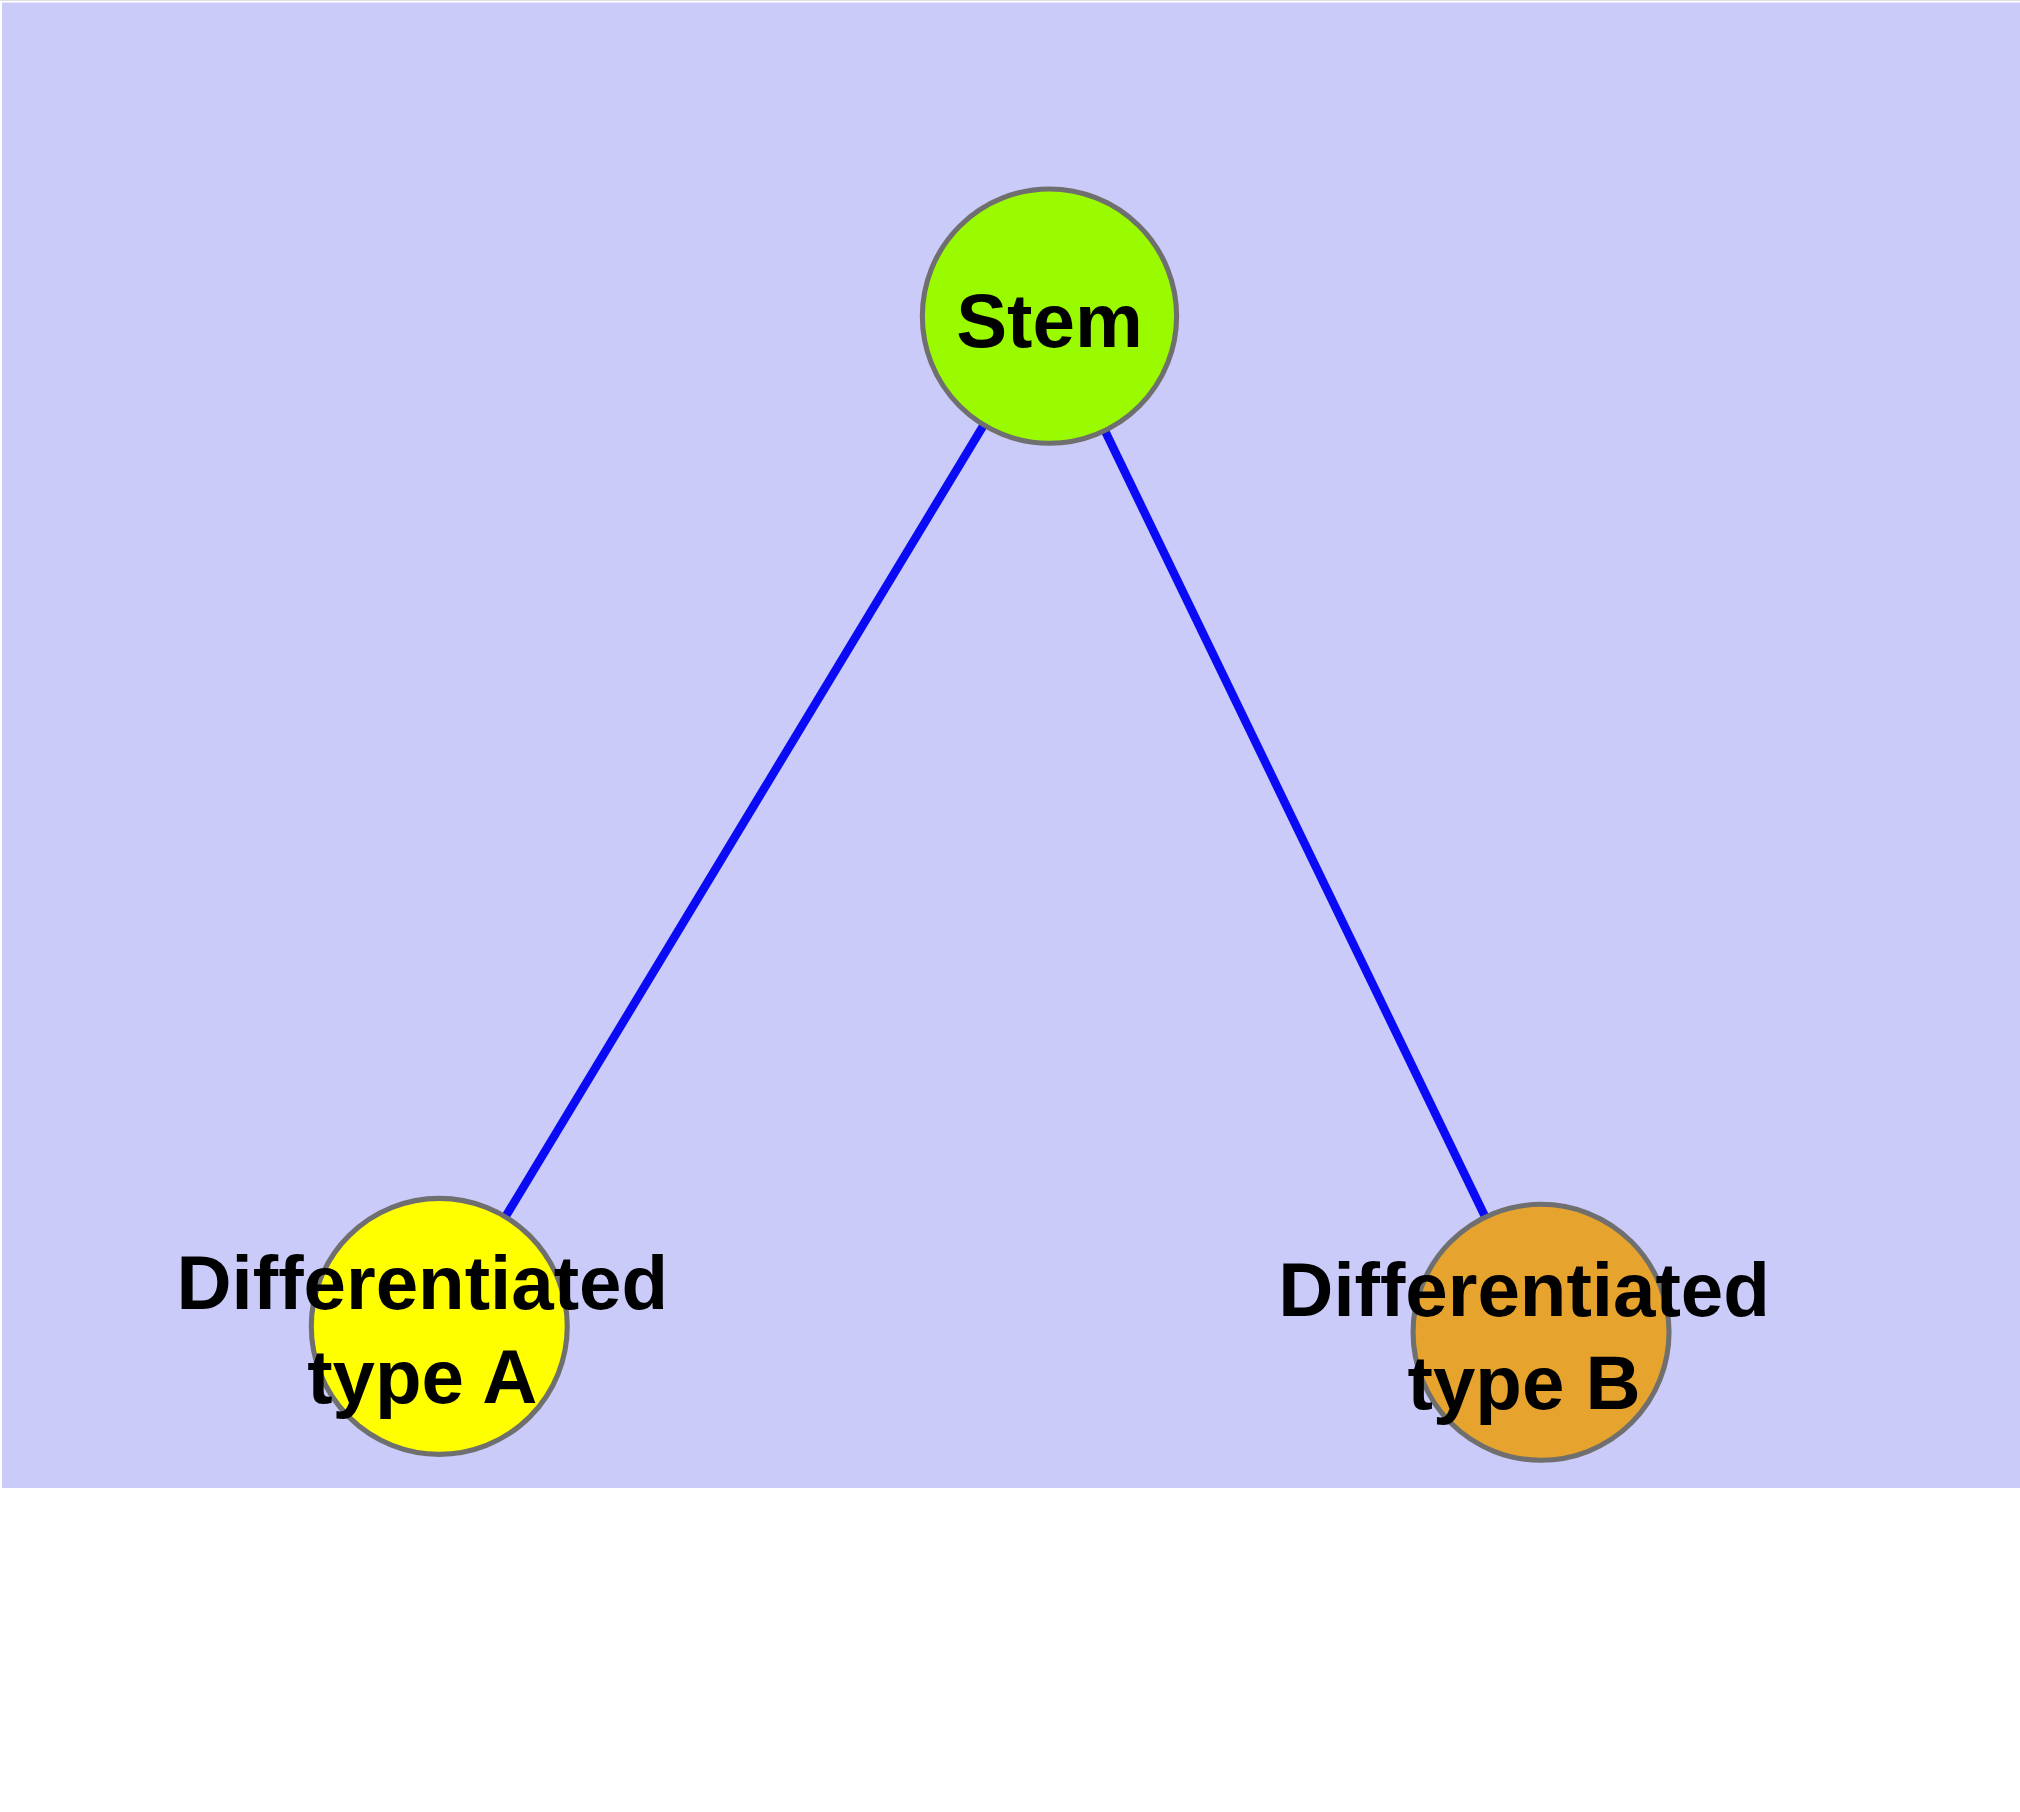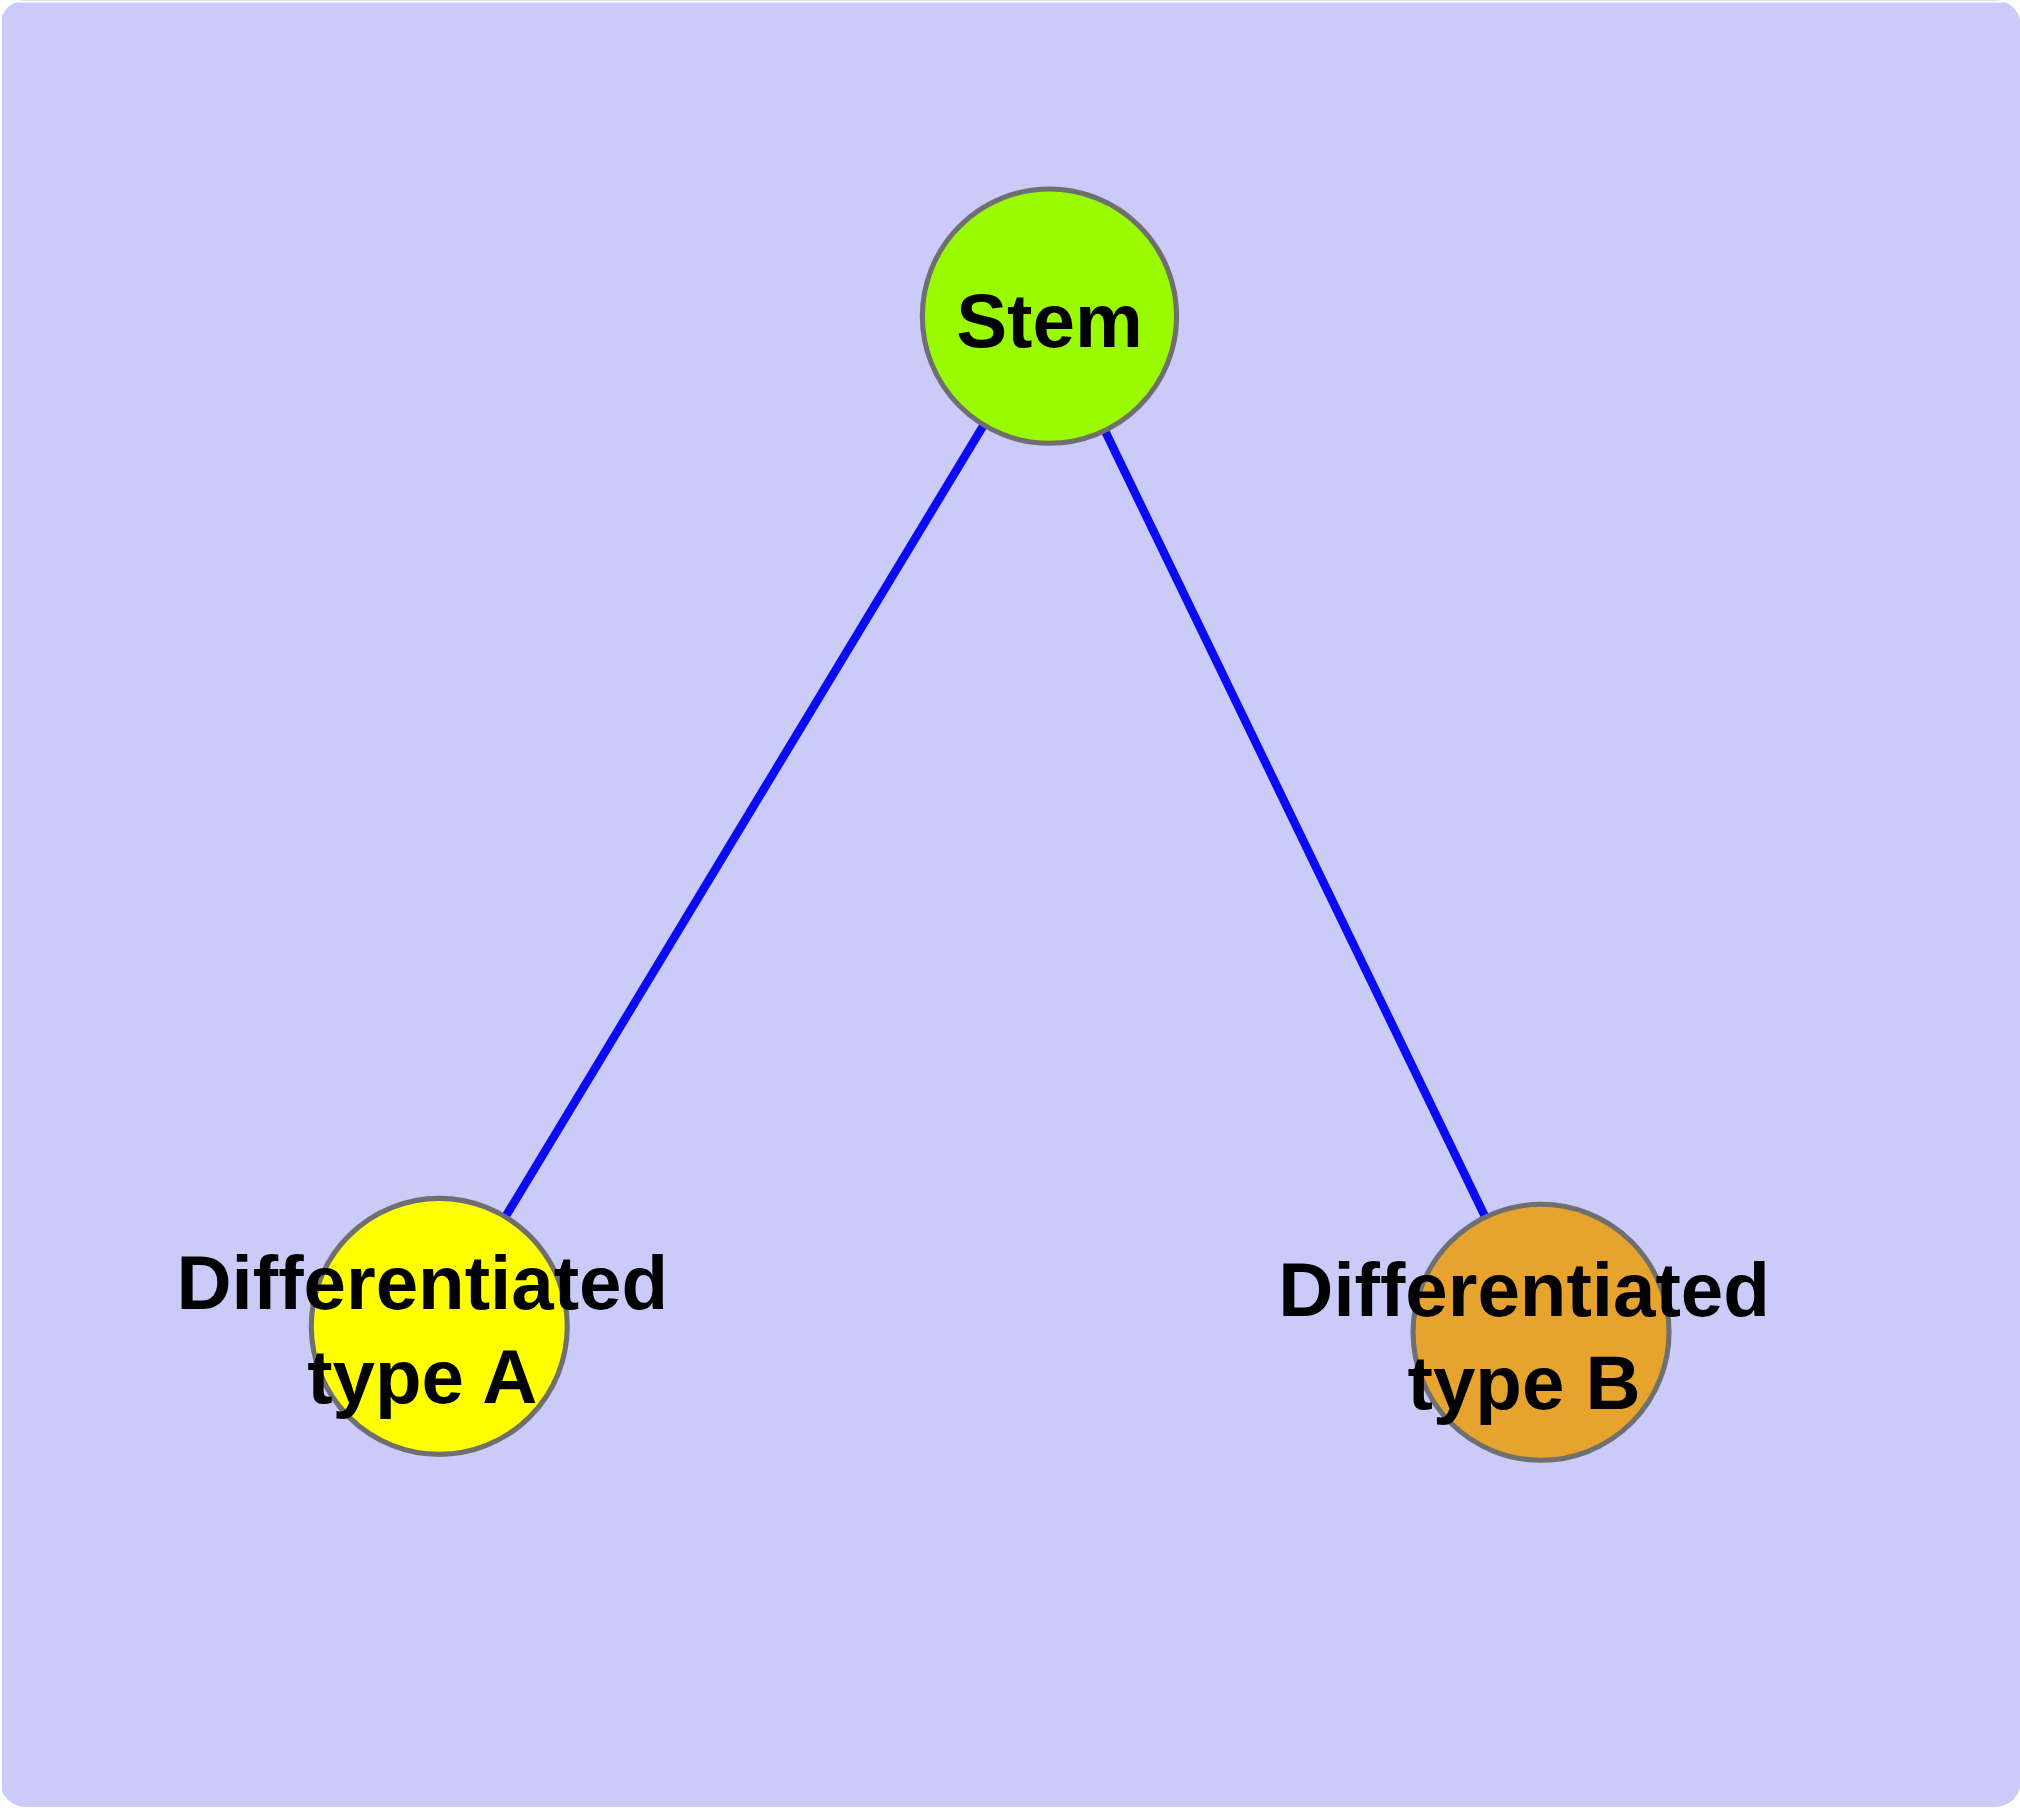--- a/index.html
+++ b/index.html
@@ -8,23 +8,22 @@
     width: 2021px;
     height: 1812px;
     background: #ffffff;
     font-family: "Liberation Sans", sans-serif;
   }
   .page {
     position: absolute;
     top: 0;
     left: 0;
     width: 2021px;
-    height: 1807px;
+    height: 1488px;
     overflow: hidden;
-    border-radius: 26px;
   }
   svg {
     position: absolute;
     top: 0;
     left: 0;
     display: block;
   }
   text {
     font-family: "Liberation Sans", "DejaVu Sans", sans-serif;
   }

